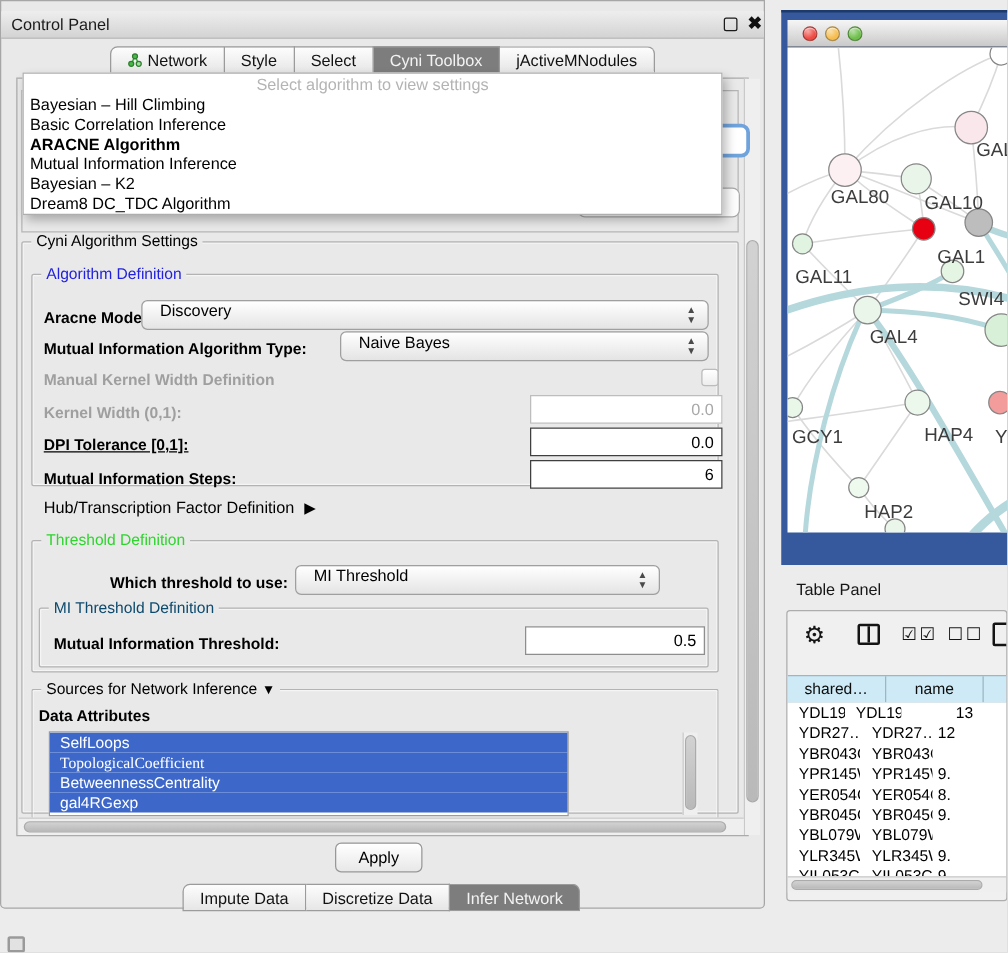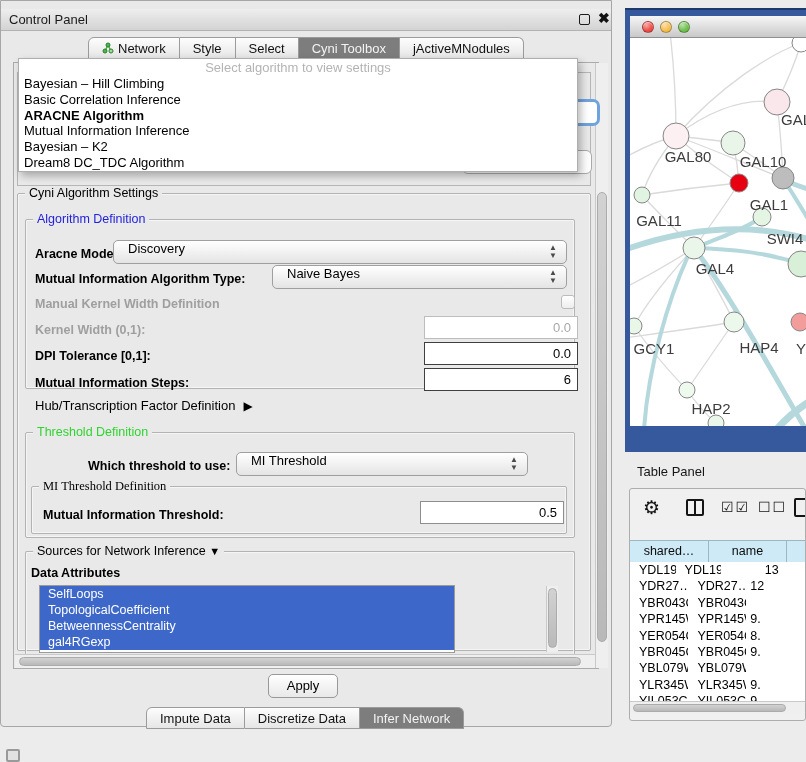--- a/index.html
+++ b/index.html
@@ -174,21 +174,21 @@
         <span>▼</span>
       </span>
   </div>
 
   <span class="lbl dis" style="left:35px;top:297px;">Manual Kernel Width Definition</span>
   <div class="checkbox" style="left:561px;top:295px;"></div>
 
   <span class="lbl dis" style="left:35px;top:323px;">Kernel Width (0,1):</span>
   <input class="tinput dis" style="left: 424px; top: 316px; width: 154px;" readonly="" value="0.0">
 
-  <span class="lbl b" style="left:35px;top:349px;">DPI Tolerance [0,1]:</span>
+  <span class="lbl b" style="left:35px;top:349px;text-decoration:underline;">DPI Tolerance [0,1]:</span>
   <input class="tinput en" style="left: 424px; top: 342px; width: 154px;" readonly="" value="0.0">
 
   <span class="lbl b" style="left:35px;top:376px;">Mutual Information Steps:</span>
   <input class="tinput en" style="left: 424px; top: 368px; width: 154px;" readonly="" value="6">
 
   <div class="expander" style="left:35px;top:398px;">
     <span>Hub/Transcription Factor Definition</span><span class="tri">▶</span>
   </div>
 
   <div class="groupbox" style="left:25px;top:432px;width:550px;height:106px;"></div>
@@ -197,31 +197,31 @@
   <span class="lbl b" style="left:88px;top:459px;text-align:center;">Which threshold to use:</span>
   <div class="combo" style="left:236px;top:452px;width:292px;">
     <span>MI Threshold</span>
     <span class="spin">
         <span>▲</span>
         <span>▼</span>
       </span>
   </div>
 
   <div class="groupbox" style="left:31px;top:486px;width:536px;height:48px;"></div>
-  <span class="grouptitle" style="left:39px;top:479px;color:#000000;font-family:Liberation Serif, serif;">MI Threshold Definition</span>
+  <span class="grouptitle" style="left:39px;top:479px;color:#0c4a6e;">MI Threshold Definition</span>
   <span class="lbl b" style="left:43px;top:508px;">Mutual Information Threshold:</span>
   <input class="tinput md" style="left: 420px; top: 501px; width: 144px;" readonly="" value="0.5">
 
   <div class="groupbox" style="left:25px;top:551px;width:550px;height:104px;border-bottom:none;"></div>
   <span class="grouptitle" style="left:33px;top:544px;color:#000;"><span>Sources for Network Inference</span> <span style="font-size:11px;">▼</span></span>
   <span class="lbl b" style="left:31px;top:566px;">Data Attributes</span>
 
   <div class="attrlist" style="left:39px;top:585px;width:416px;height:68px;" id="attr-list">
       <div class="attr-item" style="background: rgb(61, 104, 201); width: 507px;">SelfLoops</div>
-      <div class="attr-item" style="background: rgb(61, 104, 201); width: 507px;">TopologicalCoefficient</div>
+      <div class="attr-item" style="background: rgb(61, 104, 201); width: 507px; font-family: Liberation Serif, serif;">TopologicalCoefficient</div>
       <div class="attr-item" style="background: rgb(61, 104, 201); width: 507px;">BetweennessCentrality</div>
       <div class="attr-item" style="background: rgb(61, 104, 201); width: 507px;">gal4RGexp</div>
     </div>
   <div class="sb-track-v" style="left:546px;top:586px;width:12px;height:66px;">
     <div class="sb-thumb" style="left:1px;top:2px;width:9px;height:60px;"></div>
   </div>
 
   <div class="sb-track-v" style="left:595px;top:63px;width:13px;height:605px;">
     <div class="sb-thumb" style="left:1px;top:129px;width:10px;height:450px;"></div>
   </div>

